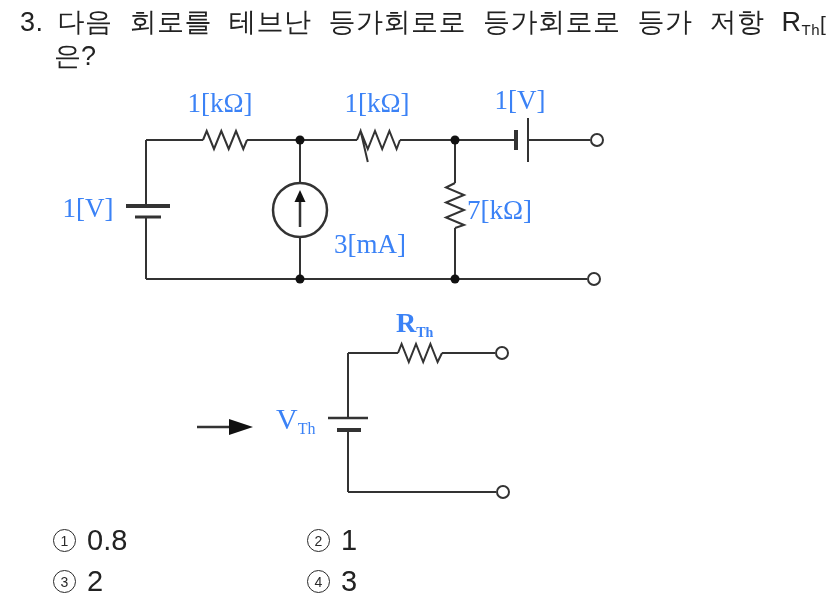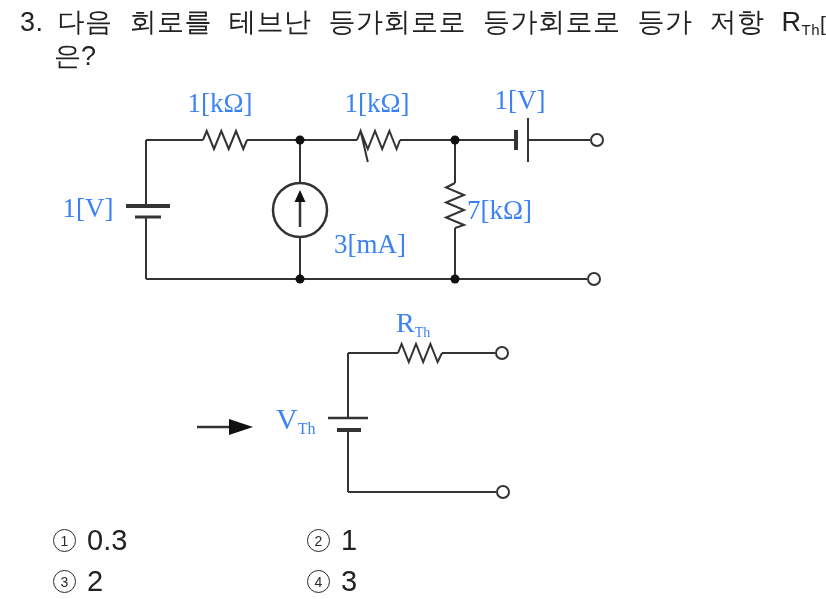--- a/index.html
+++ b/index.html
@@ -112,25 +112,25 @@
   </svg>
 
   <div class="clabel centered" style="left:220px; top:90px;">1[kΩ]</div>
   <div class="clabel centered" style="left:377px; top:90px;">1[kΩ]</div>
   <div class="clabel centered" style="left:520px; top:87px;">1[V]</div>
   <div class="clabel centered" style="left:88px; top:195px;">1[V]</div>
   <div class="clabel" style="left:334px; top:195px;margin-top:36px;">3[mA]</div>
   <div class="clabel" style="left:467px; top:197px;">7[kΩ]</div>
 
   <div class="clabel" style="left:276px; top:404px;"><span class="sym">V</span><span class="sub">Th</span></div>
-  <div class="clabel" style="left:396px; top:309px;"><span class="sym" style="font-size:28px;">R</span><span class="sub" style="font-size:14px;">Th</span></div>
+  <div class="clabel" style="left:396px; top:309px;font-weight:bold;"><span class="sym" style="font-size:28px;">R</span><span class="sub" style="font-size:14px;">Th</span></div>
 
   <div class="choice" style="left:53px; top:526px;">
     <span class="choice-circle">1</span>
-    <span class="choice-value">0.3</span>
+    <span class="choice-value">0.8</span>
   </div>
   <div class="choice" style="left:307px; top:526px;">
     <span class="choice-circle">2</span>
     <span class="choice-value">1</span>
   </div>
   <div class="choice" style="left:53px; top:567px;">
     <span class="choice-circle">3</span>
     <span class="choice-value">2</span>
   </div>
   <div class="choice" style="left:307px; top:567px;">

